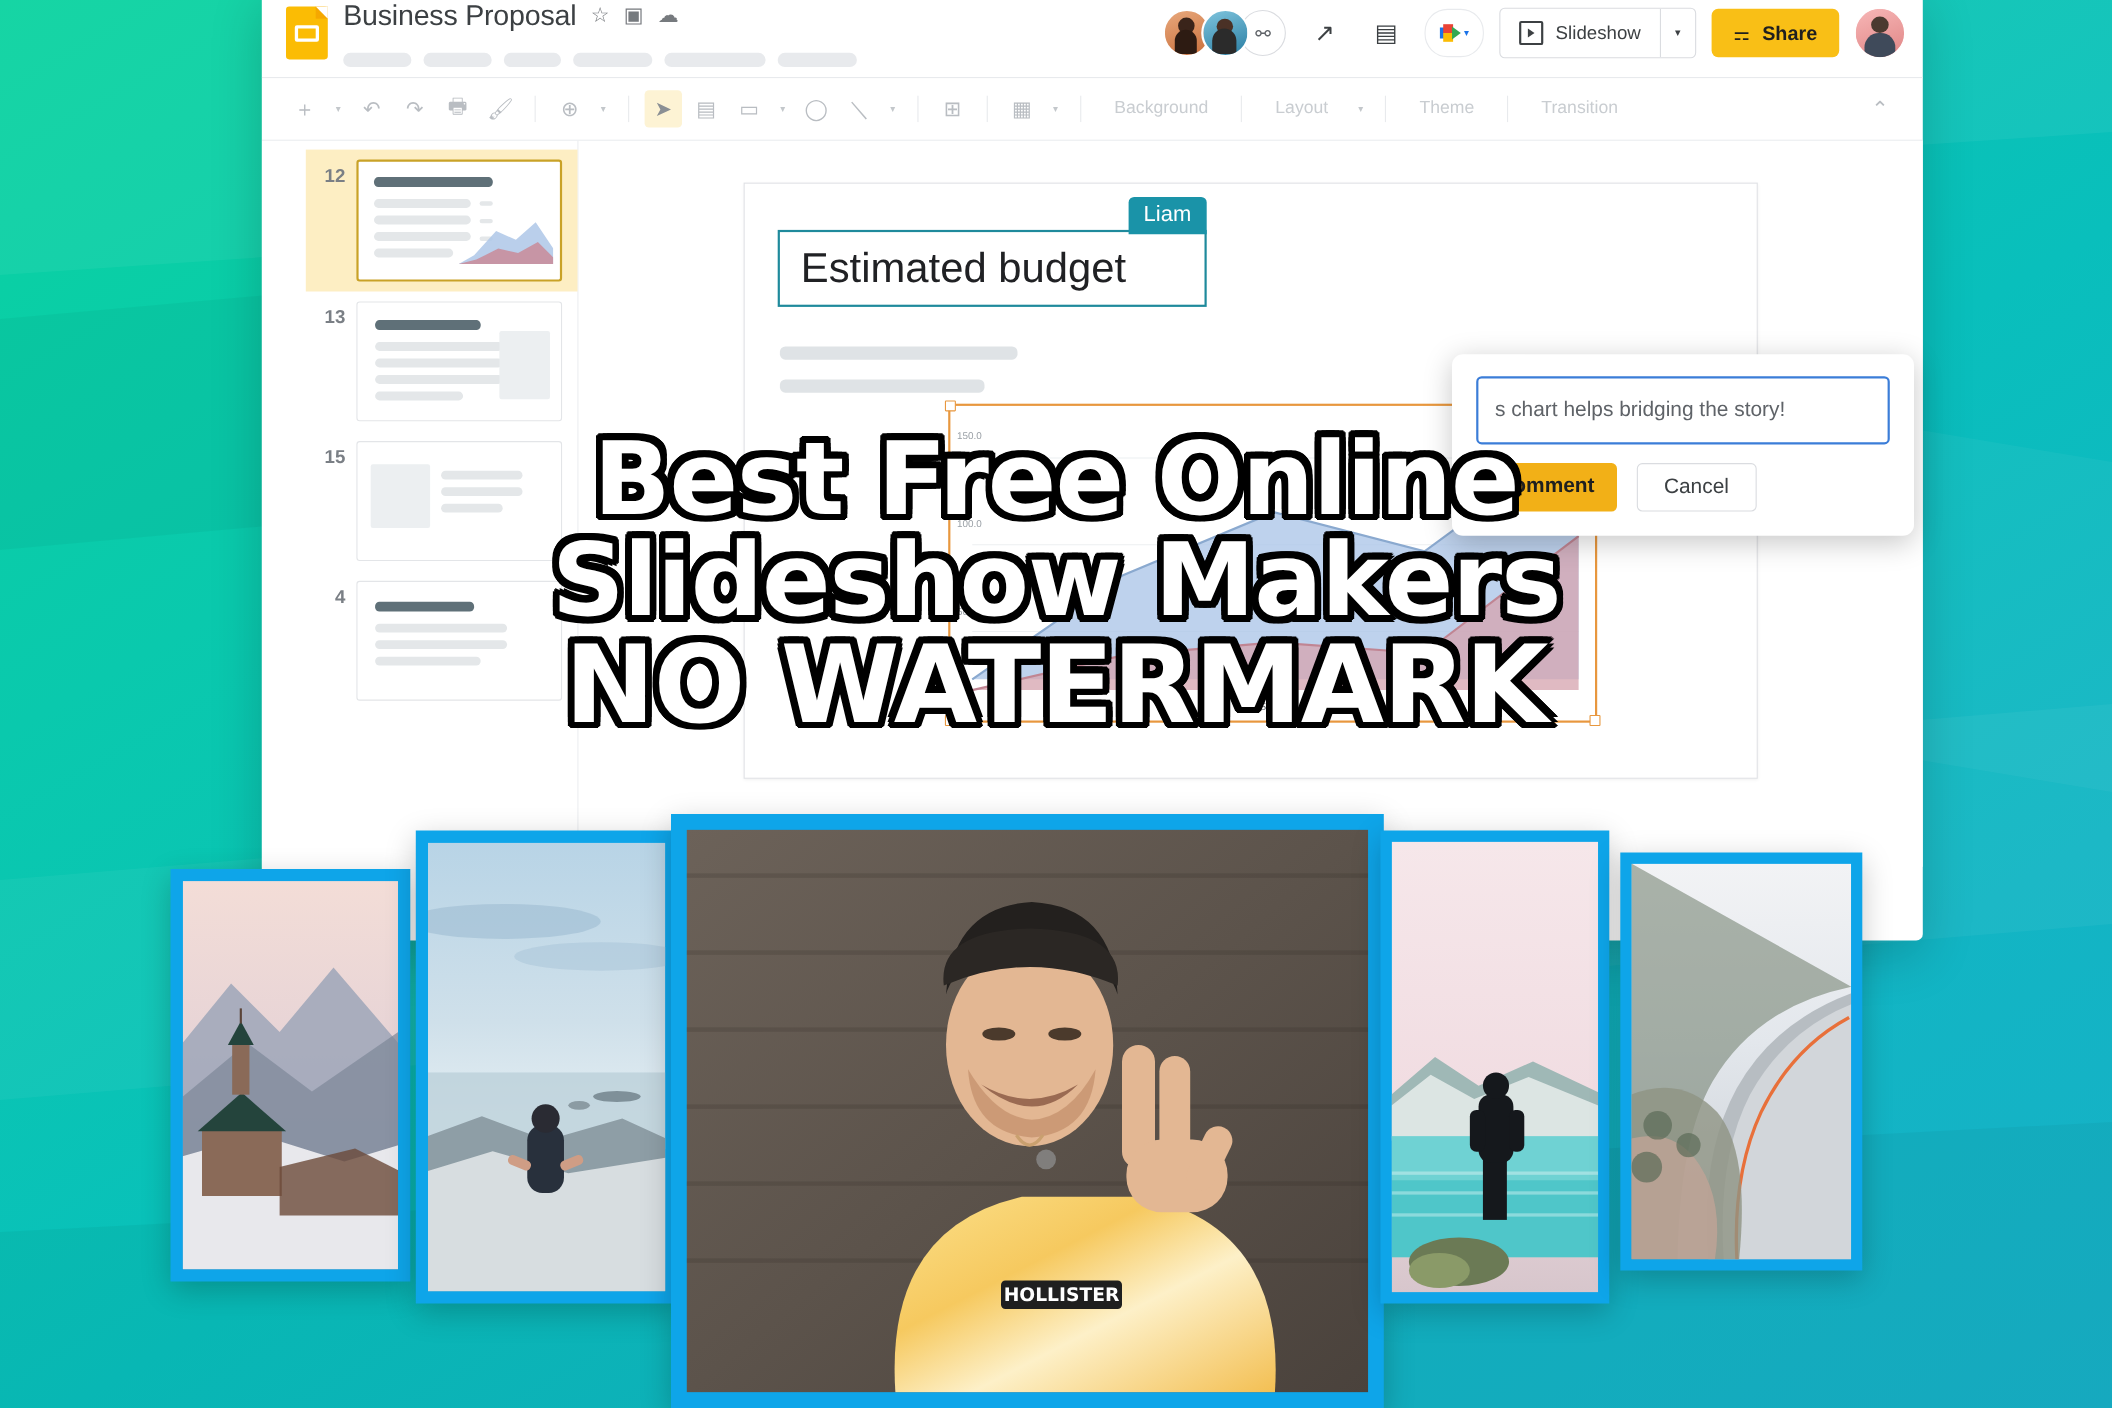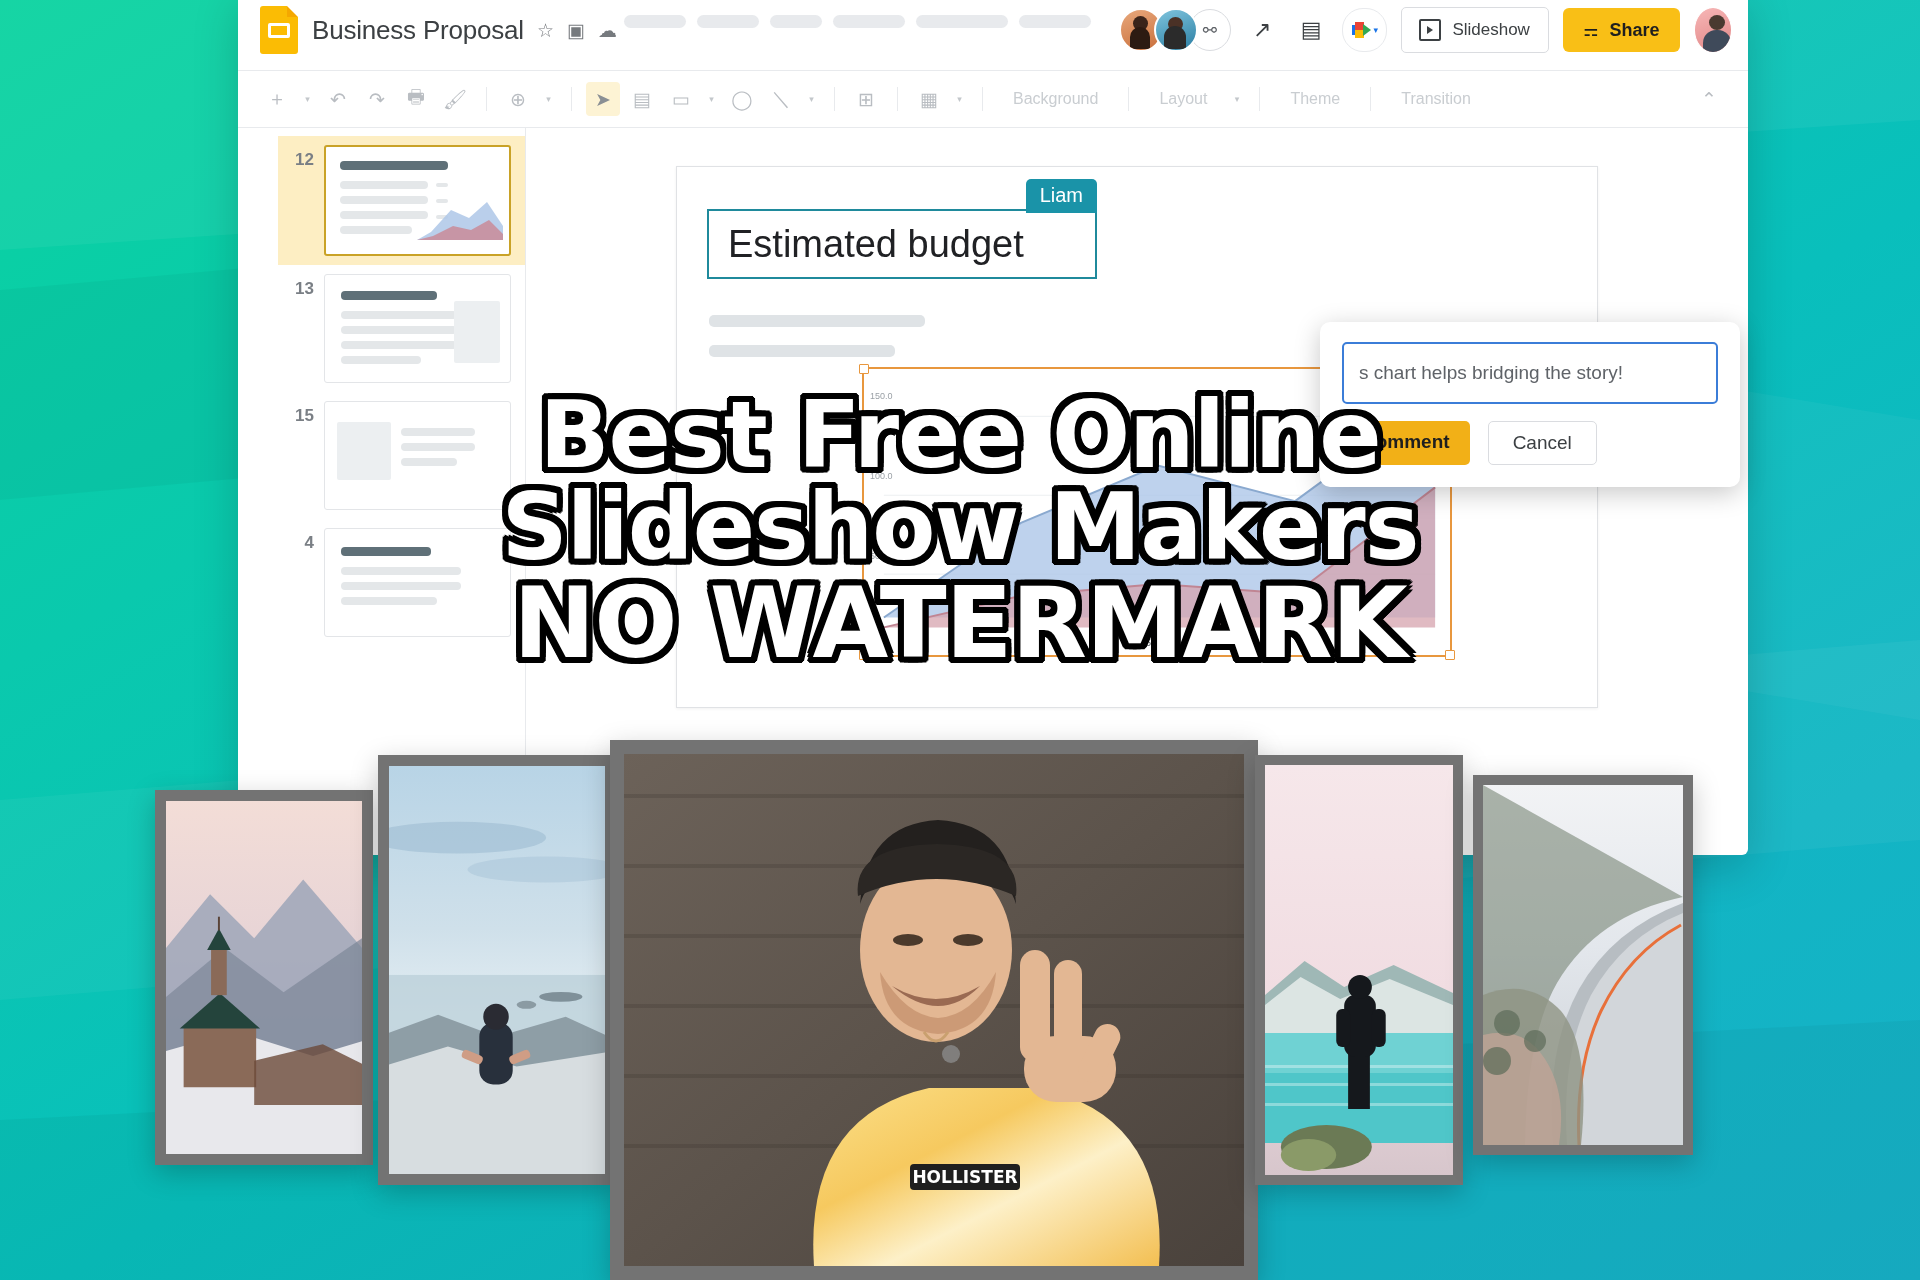--- a/index.html
+++ b/index.html
@@ -26,21 +26,21 @@
     position:absolute;left:238px;top:-10px;width:1510px;height:865px;
     background:#fff;border-radius:6px;box-shadow:0 14px 46px rgba(0,0,0,.18);
     overflow:hidden;
   }
   .titlebar{height:80px;display:flex;align-items:center;padding:0 16px 0 22px;gap:14px;position:relative;}
   .slides-logo{width:38px;height:48px;background:#fbbc04;border-radius:3px;position:relative;flex:0 0 auto;}
   .slides-logo::after{content:"";position:absolute;left:8px;top:17px;width:22px;height:15px;
     border:3px solid #fff;border-radius:2px;box-sizing:border-box;}
   .slides-logo::before{content:"";position:absolute;right:0;top:0;border-width:0 11px 11px 0;
     border-style:solid;border-color:#fff #fff #f5a800 #f5a800;}
-  .titleblock{display:flex;flex-direction:row;gap:7px;text-align:right;}
+  .titleblock{display:flex;flex-direction:column;gap:18px;text-align:right;}
   .titlerow{display:flex;align-items:center;gap:13px;}
   .doctitle{font-size:26px;color:#3c4043;letter-spacing:-.2px;white-space:nowrap;}
   .ticon{color:#5f6368;font-size:19px;line-height:1;opacity:.85;}
   .menurow{display:flex;gap:11px;}
   .mpill{height:13px;border-radius:7px;background:#e8eaed;}
   .spacer{flex:1;}
   .avs{display:flex;align-items:center;}
   .av{width:40px;height:40px;border-radius:50%;border:2px solid #fff;margin-left:-9px;overflow:hidden;position:relative;}
   .av:first-child{margin-left:0;}
   .av1{background:linear-gradient(160deg,#e8a87c,#c96f3b);}
@@ -122,21 +122,21 @@
   .cmtav::before{content:"";position:absolute;left:13px;top:6px;width:17px;height:16px;border-radius:50%;background:#4e3a2c;}
   .cmtav::after{content:"";position:absolute;left:7px;top:22px;width:30px;height:24px;border-radius:14px 14px 0 0;background:#3a3442;}
   .cmtname{font-size:24px;color:#3c4043;}
   .cmtinput{border:2px solid #3b7dd8;border-radius:5px;height:58px;display:flex;align-items:center;
     padding:0 15px;font-size:19px;color:#5f6368;overflow:hidden;white-space:nowrap;}
   .cmtbtns{display:flex;gap:18px;margin-top:17px;}
   .btn-primary{background:#f2b017;border-radius:5px;padding:10px 20px;font-size:19px;color:#1f1f1f;font-weight:bold;}
   .btn-secondary{background:#fff;border:1px solid #dadce0;border-radius:5px;padding:10px 24px;font-size:19px;color:#3c4043;}
 
   
-  .photo{position:absolute;background:#737373;box-shadow:0 8px 26px rgba(0,0,0,.22);}
+  .photo{position:absolute;background:#0ea5e9;box-shadow:0 8px 26px rgba(0,0,0,.22);}
   .p1{left:155px;top:790px;width:218px;height:375px;padding:11px;box-sizing:border-box;}
   .p2{left:378px;top:755px;width:238px;height:430px;padding:11px;box-sizing:border-box;}
   .p3{left:610px;top:740px;width:648px;height:540px;padding:14px;box-sizing:border-box;}
   .p4{left:1255px;top:755px;width:208px;height:430px;padding:10px;box-sizing:border-box;}
   .p5{left:1473px;top:775px;width:220px;height:380px;padding:10px;box-sizing:border-box;}
   .pimg{position:relative;width:100%;height:100%;overflow:hidden;}
 
   
   .headline{position:absolute;left:0;right:0;top:390px;text-align:center;z-index:80;
     font-family:"DejaVu Sans",sans-serif;font-weight:bold;color:#fff;line-height:1.0;

